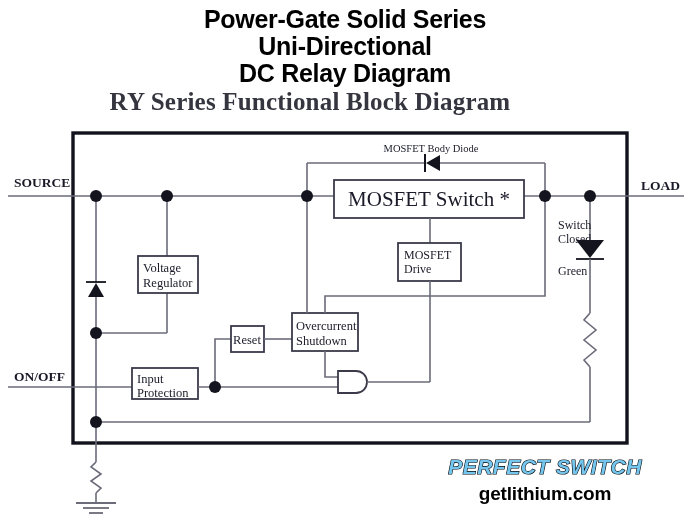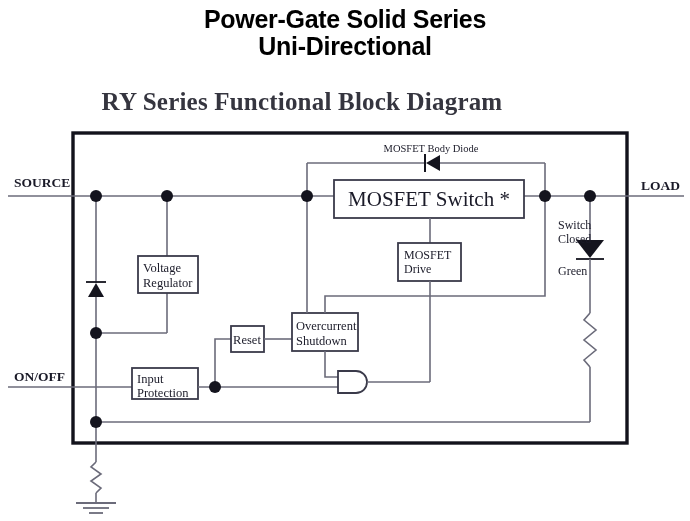--- a/index.html
+++ b/index.html
@@ -34,20 +34,21 @@
     position: absolute;
     left: 0;
     top: 88px;
     width: 604px;
     text-align: center;
     font-family: "Liberation Serif", serif;
     font-weight: bold;
     font-size: 25px;
     color: #35353f;
     letter-spacing: 0.2px;
+    padding-left: 8px;
   }
   #diagram {
     position: absolute;
     left: 0;
     top: 0;
     width: 690px;
     height: 521px;
   }
   .brand-block {
     position: absolute;
@@ -78,20 +79,21 @@
   }
 </style>
 </head>
 <body>
 
 <div id="page">
 
   <div class="title-block">
     <div class="title-line">Power-Gate Solid Series</div>
     <div class="title-line">Uni-Directional</div>
+    <div class="title-line">DC Relay Diagram</div>
   </div>
 
   <div class="subtitle">RY Series Functional Block Diagram</div>
 
   <svg id="diagram" viewBox="0 0 690 521">
     <defs>
       <style>
         .w { stroke: #6b6b7a; stroke-width: 1.6; fill: none; }
         .bx { stroke: #3a3a4a; stroke-width: 1.8; fill: #ffffff; }
         .nd { fill: #14141e; }
@@ -195,14 +197,18 @@
 
     <text class="tx" x="247" y="344" font-size="12.5" text-anchor="middle">Reset</text>
 
     <text class="tx" x="431" y="152" font-size="10.5" text-anchor="middle">MOSFET Body Diode</text>
 
     <text class="tx" x="558" y="229" font-size="12">Switch</text>
     <text class="tx" x="558" y="243" font-size="12">Closed</text>
     <text class="tx" x="558" y="275" font-size="12">Green</text>
   </svg>
 
+  <div class="brand-block">
+    <div class="brand-perfect">PERFECT SWITCH</div>
+    <div class="brand-site">getlithium.com</div>
+  </div>
 
 </div>
 
 </body></html>

